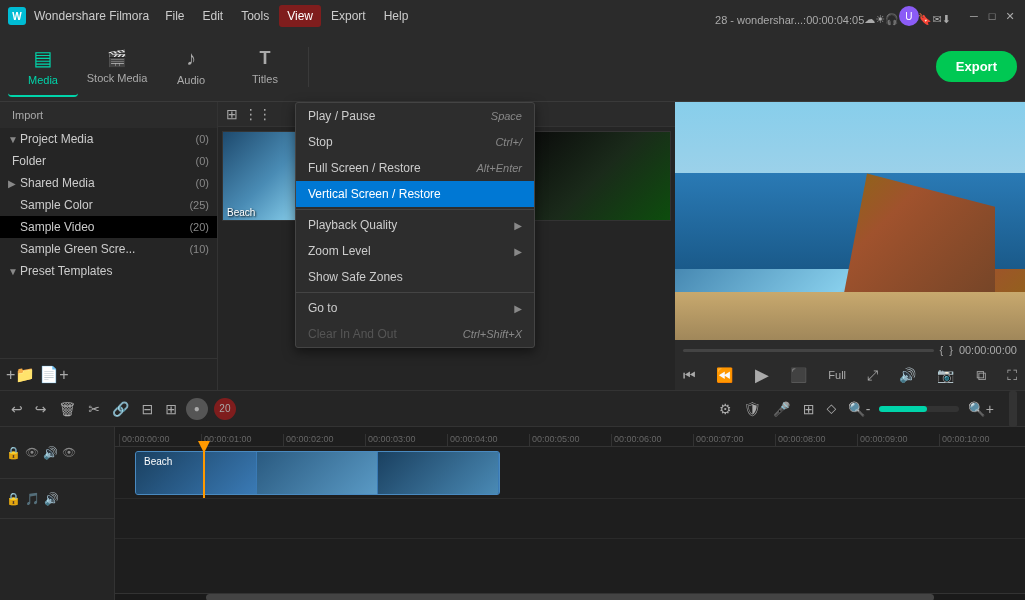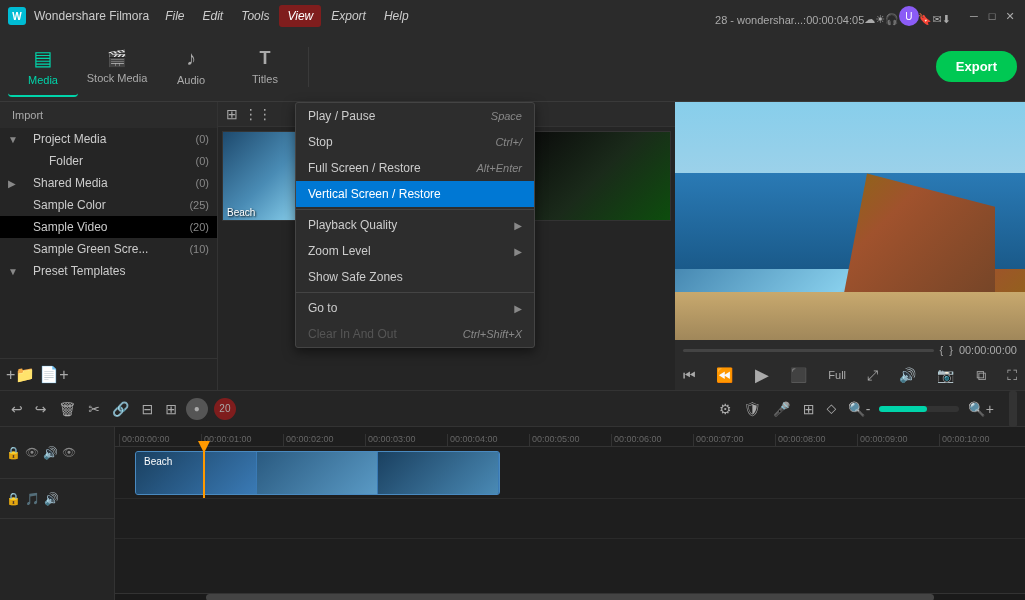--- a/index.html
+++ b/index.html
@@ -3,21 +3,21 @@
   <meta charset="utf-8">
   <style>
     * { margin: 0; padding: 0; box-sizing: border-box; }
     body { width: 1025px; height: 600px; background: #1e1e1e; color: #ccc; font-family: 'Segoe UI', Arial, sans-serif; font-size: 12px; overflow: hidden; position: relative; }
 
     
     .title-bar { display: flex; align-items: center; height: 32px; background: #2b2b2b; padding: 0 8px; gap: 8px; }
     .title-bar-logo { width: 18px; height: 18px; background: #00bcd4; border-radius: 3px; display: flex; align-items: center; justify-content: center; color: white; font-size: 10px; font-weight: bold; flex-shrink: 0; }
     .title-bar-app { color: #ccc; font-size: 12px; flex-shrink: 0; }
     .title-bar-menus { display: flex; gap: 2px; flex: 1; }
-    .title-bar-menu-item { padding: 4px 8px; color: #ccc; cursor: pointer; font-size: 12px; border-radius: 3px; font-style: italic; }
+    .title-bar-menu-item { padding: 4px 8px; color: #ccc; cursor: pointer; font-size: 12px; border-radius: 3px; }
     .title-bar-menu-item:hover, .title-bar-menu-item.active { background: #7f1d1d; color: white; }
     .title-bar-center { display: flex; align-items: flex-end; color: #aaa; font-size: 11px; }
     .window-controls { display: flex; gap: 4px; margin-left: 8px; }
     .window-btn { width: 14px; height: 14px; display: flex; align-items: center; justify-content: center; color: #aaa; cursor: pointer; font-size: 11px; }
 
     
     .toolbar { display: flex; align-items: center; height: 70px; background: #2b2b2b; border-bottom: 1px solid #3a3a3a; padding: 0 8px; gap: 4px; }
     .toolbar-tab { display: flex; flex-direction: column; align-items: center; justify-content: center; width: 70px; height: 60px; cursor: pointer; border-radius: 4px; color: #aaa; gap: 4px; }
     .toolbar-tab.active { color: #00d4aa; border-bottom: 2px solid #00d4aa; }
     .toolbar-tab-icon { font-size: 20px; }
@@ -29,23 +29,23 @@
     .main-area { display: flex; height: calc(600px - 32px - 70px - 210px); }
 
     
     .left-panel { width: 218px; background: #252525; border-right: 1px solid #333; display: flex; flex-direction: column; overflow: hidden; flex-shrink: 0; }
     .panel-toolbar { display: flex; align-items: center; padding: 4px 6px; gap: 4px; background: #2b2b2b; }
     .panel-btn { color: #aaa; cursor: pointer; padding: 3px 6px; font-size: 11px; }
     .panel-tree { flex: 1; overflow-y: auto; }
     .tree-item { display: flex; align-items: center; padding: 4px 8px; cursor: pointer; }
     .tree-item.selected { background: #000000; }
     .tree-item .arrow { width: 12px; color: #888; font-size: 10px; }
-    .tree-item .label { flex: 1; color: #ccc; margin-left: 13px; }
+    .tree-item .label { flex: 1; color: #ccc; }
     .tree-item .count { color: #888; font-size: 11px; }
-    .tree-item.child { padding-left: 36px; }
+    .tree-item.child { padding-left: 12px; }
     .add-btns { display: flex; gap: 4px; padding: 6px; border-top: 1px solid #333; }
     .add-btn { color: #aaa; cursor: pointer; font-size: 16px; }
 
     
     .media-panel { flex: 1; background: #252525; display: flex; flex-direction: column; overflow: hidden; }
     .media-toolbar { display: flex; align-items: center; padding: 4px 8px; gap: 6px; background: #2b2b2b; border-bottom: 1px solid #333; }
     .media-grid { flex: 1; display: grid; grid-template-columns: repeat(3, 1fr); gap: 4px; padding: 4px; overflow: hidden; }
     .media-thumb { background: #1a1a1a; border: 1px solid #333; cursor: pointer; position: relative; height: 90px; }
     .media-thumb-label { position: absolute; bottom: 2px; left: 4px; color: #fff; font-size: 10px; text-shadow: 1px 1px 2px #000; }
     .thumb-beach { background: linear-gradient(135deg, #1e4a6e 0%, #4a8cb5 40%, #87ceeb 70%, #d2691e 100%); }

